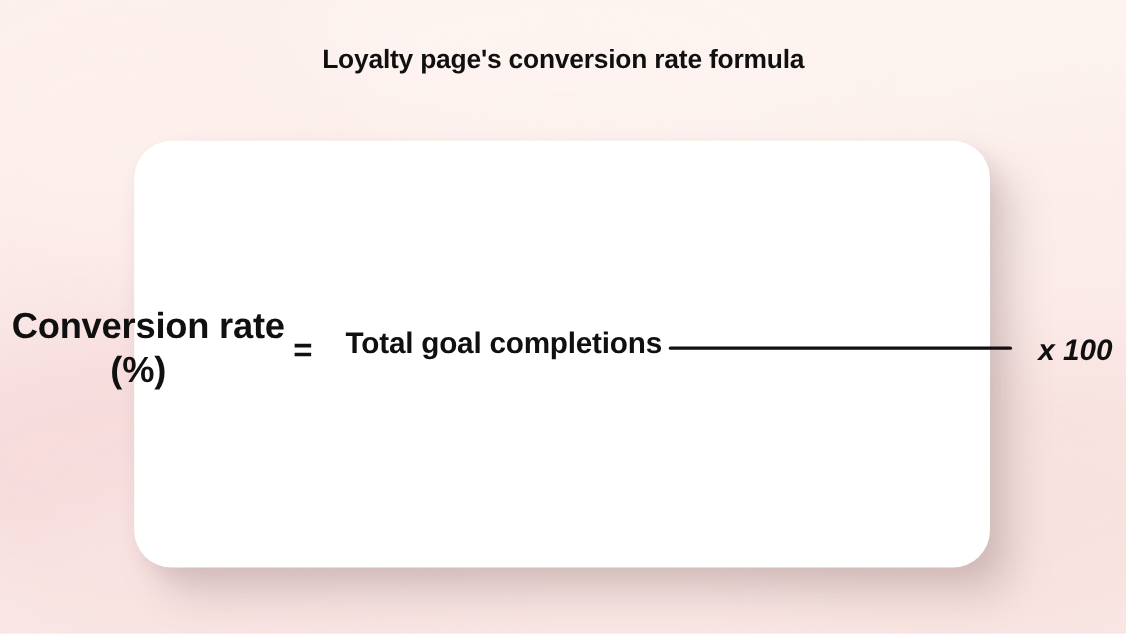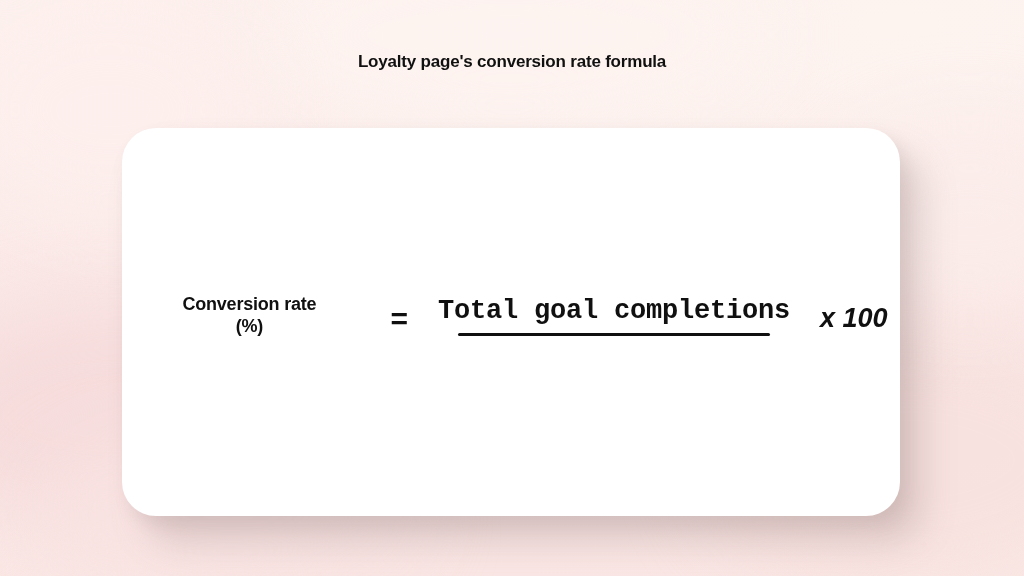--- a/index.html
+++ b/index.html
@@ -36,24 +36,24 @@
   .wash-a { left: -90px;  top: 300px; width: 420px; height: 230px; background: rgba(246,219,218,0.85); }
   .wash-b { left: 40px;   top: 430px; width: 380px; height: 170px; background: rgba(249,228,226,0.8); }
   .wash-c { left: 700px;  top: 330px; width: 420px; height: 260px; background: rgba(247,223,221,0.7); }
   .wash-d { left: 250px;  top: -60px; width: 520px; height: 190px; background: rgba(253,243,239,0.9); }
   .wash-e { left: 820px;  top: 120px; width: 300px; height: 200px; background: rgba(251,236,233,0.75); }
   .wash-f { left: -40px;  top: 0px;   width: 300px; height: 220px; background: rgba(252,239,236,0.8); }
 
   .title {
     position: absolute;
     left: 0;
-    top: 52px;
+    top: 41px;
     width: 1024px;
     text-align: center;
-    font-size: 17px;
+    font-size: 24px;
     font-weight: bold;
     letter-spacing: -0.2px;
     color: #101010;
     white-space: nowrap;
   }
 
   .card {
     position: absolute;
     left: 122px;
     top: 128px;
@@ -80,44 +80,42 @@
 
   .formula-row {
     display: flex;
     align-items: center;
     justify-content: center;
     gap: 0px;
     transform: translateY(-6px);
   }
 
   .lhs {
-    font-size: 18px;
+    font-size: 33px;
     font-weight: bold;
     line-height: 1.22;
     text-align: center;
     letter-spacing: -0.2px;
     width: 230px;
     white-space: nowrap;
   }
   .lhs .pct { display: block; }
 
   .equals {
     font-size: 30px;
     font-weight: bold;
     margin: 0 24px 0 26px;
     line-height: 1;
     transform: translateY(3px);
   }
 
   .fraction {
     display: flex;
-    flex-direction: column;
     align-items: center;
     justify-content: center;
-    font-family: Liberation Mono, monospace;
   }
   .numerator,
   .denominator {
     font-size: 27px;
     font-weight: bold;
     letter-spacing: -0.2px;
     white-space: nowrap;
     text-align: center;
   }
   .numerator  { padding: 0 6px 7px 6px; }

